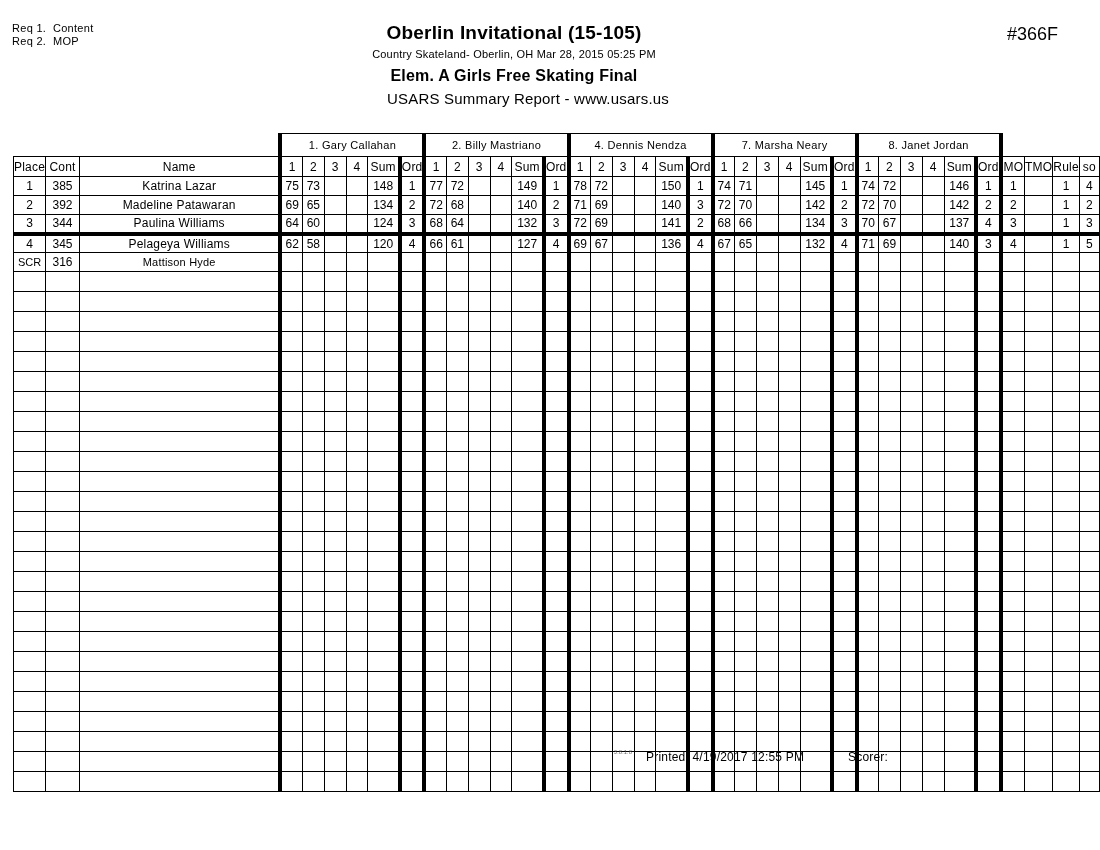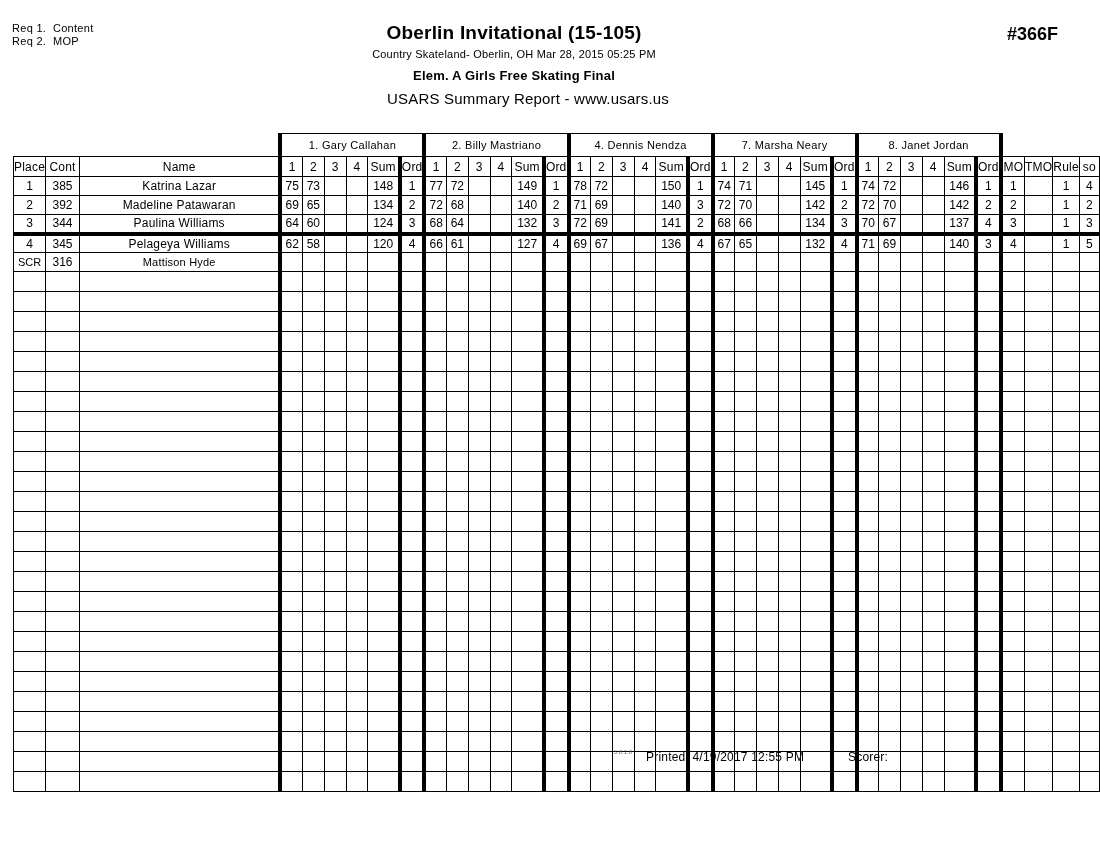--- a/index.html
+++ b/index.html
@@ -40,39 +40,39 @@
     font-weight: bold;
     line-height: 22px;
     letter-spacing: 0.2px;
   }
   #event-venue {
     font-size: 11px;
     line-height: 20px;
     letter-spacing: 0.2px;
   }
   #event-category {
-    font-size: 13px;
+    font-size: 16px;
     font-weight: bold;
     line-height: 24px;
     letter-spacing: 0.2px;
   }
   #report-source {
     font-size: 15px;
     line-height: 22px;
     letter-spacing: 0.2px;
     padding-left: 28px;
   }
 
   
   #event-code {
     position: absolute;
     right: 42px;
     top: 24px;
     font-size: 18px;
-    font-weight: bold;
+    font-weight: normal;
   }
 
   
   #score-table {
     position: absolute;
     left: 13px;
     top: 133px;
     border-collapse: collapse;
     table-layout: fixed;
     font-size: 10px;

